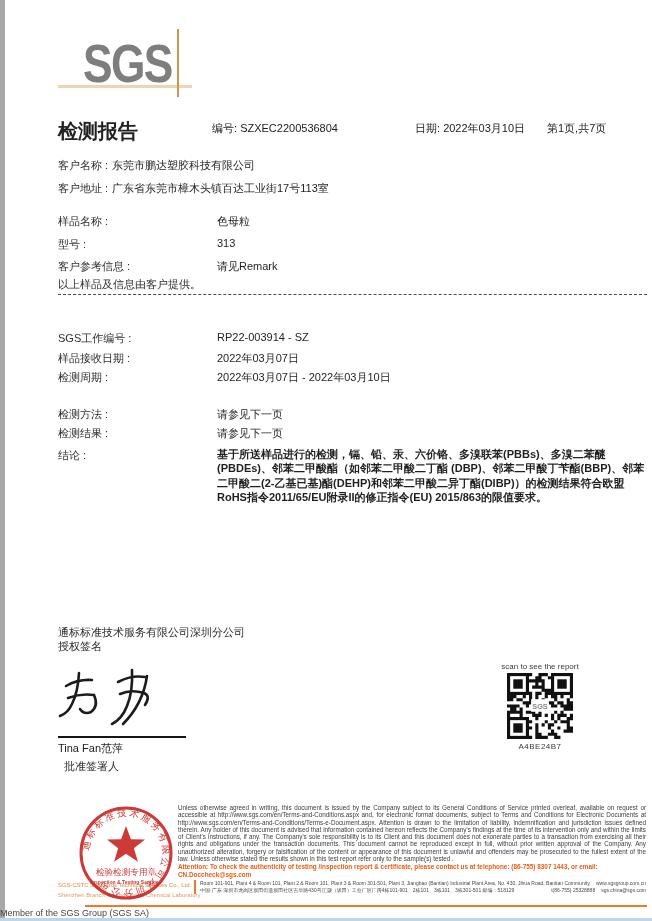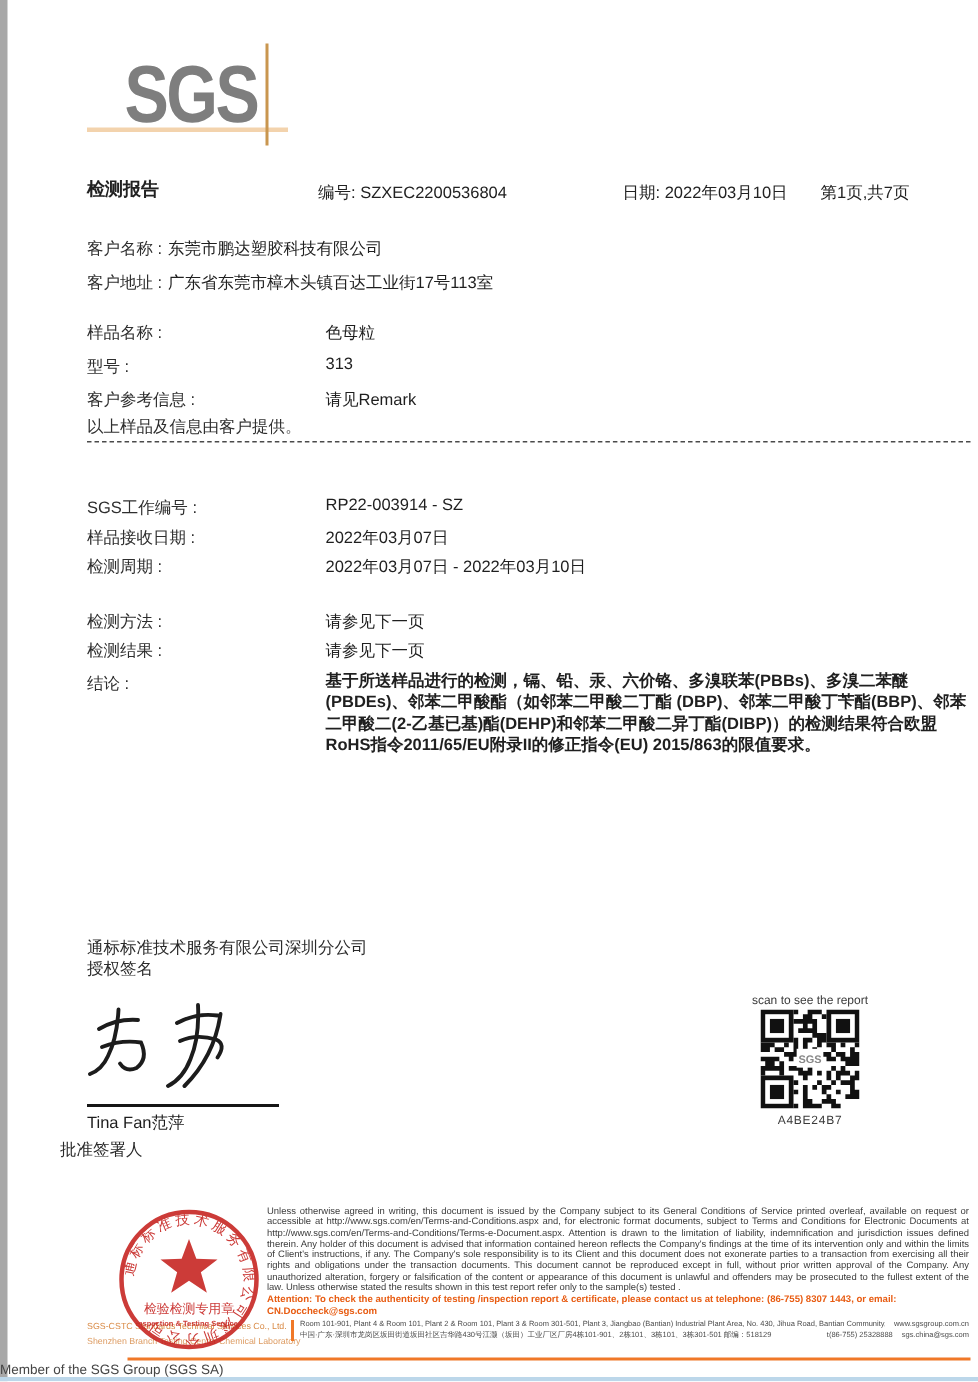--- a/index.html
+++ b/index.html
@@ -7,39 +7,39 @@
   .page{position:relative;width:652px;height:921px;background:#fff;overflow:hidden;}
   .abs{position:absolute;}
   .edge-left{left:0;top:0;width:5px;height:921px;background:#a8a8a8;}
   .edge-bottom{left:0;top:918px;width:652px;height:3px;background:#bcd7ea;}
 
   
   .logo{left:83px;top:36px;font-size:54px;font-weight:bold;color:#7e7e7e;
         letter-spacing:-2px;transform:scale(.82,1);transform-origin:left top;line-height:1;}
   .logo-hline{left:58px;top:85px;width:134px;height:3px;background:#f3d3ad;}
   .logo-vline{left:177px;top:29px;width:2px;height:68px;background:#c9964f;}
-  .doc-title{left:58px;top:118px;font-size:12px;font-weight:bold;color:#222;}
+  .doc-title{left:58px;top:118px;font-size:20px;font-weight:bold;color:#222;}
   .hdr{font-size:11px;color:#222;top:121px;}
 
   
   .row{position:absolute;left:0;width:652px;font-size:11px;color:#2e2e2e;height:14px;}
   .row .lbl{position:absolute;left:58px;white-space:nowrap;text-align:center;}
   .row .val{position:absolute;white-space:nowrap;color:#1f1f1f;}
   .val-near{left:112px;}
   .val-far{left:217px;}
   .sep-dashed{left:58px;top:294px;width:589px;border-top:1.6px dashed #4a4a4a;height:0;}
 
   .conclusion-text{left:217px;top:447px;width:430px;font-size:11px;line-height:14.4px;color:#1f1f1f;font-weight:bold;}
 
   
   .sig-company{left:58px;top:626px;font-size:11px;color:#2a2a2a;line-height:13.5px;}
   .sig-svg{left:52px;top:660px;}
   .sig-line{left:58px;top:736px;width:128px;height:2px;background:#161616;}
   .sig-name{left:58px;top:741px;font-size:11px;color:#1d1d1d;}
-  .sig-role{left:40px;top:759px;font-size:11px;color:#2a2a2a;}
+  .sig-role{left:64px;top:759px;font-size:11px;color:#2a2a2a;}
 
   
   .qr-caption{left:468px;top:662px;width:144px;text-align:center;font-size:8px;color:#3b3b3b;}
   .qr-box{left:507px;top:673px;}
   .qr-id{left:468px;top:742px;width:144px;text-align:center;font-size:8px;color:#3b3b3b;letter-spacing:.5px;}
 
   
   .stamp{left:74px;top:799px;}
   .co-en{left:58px;top:882px;font-size:5.9px;color:#d98a45;white-space:nowrap;}
   .co-br{left:58px;top:892px;font-size:5.9px;color:#dd9c63;white-space:nowrap;}

